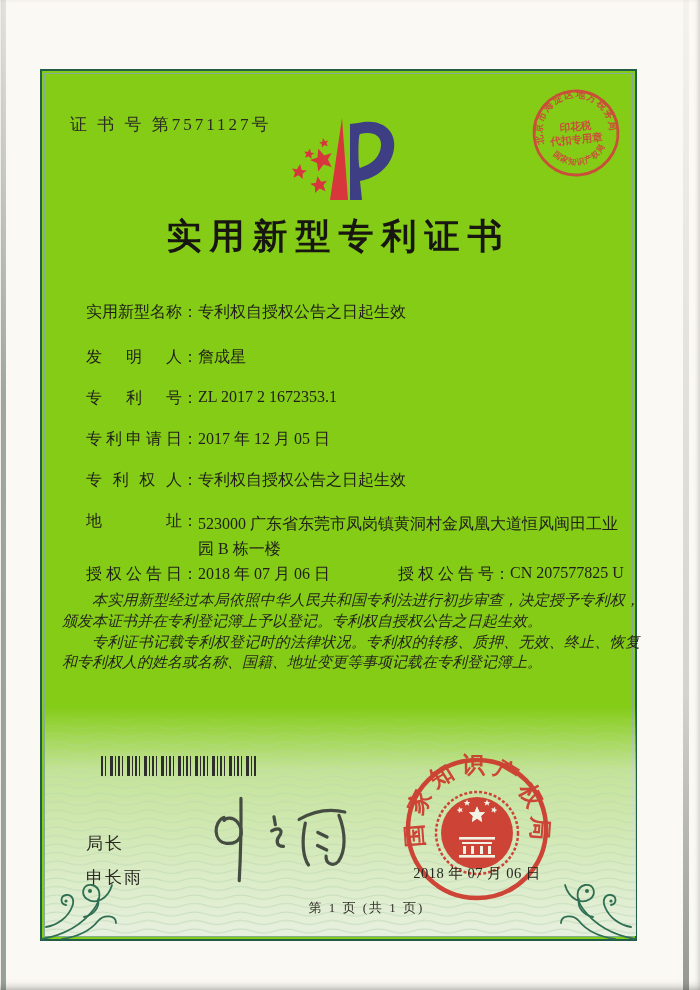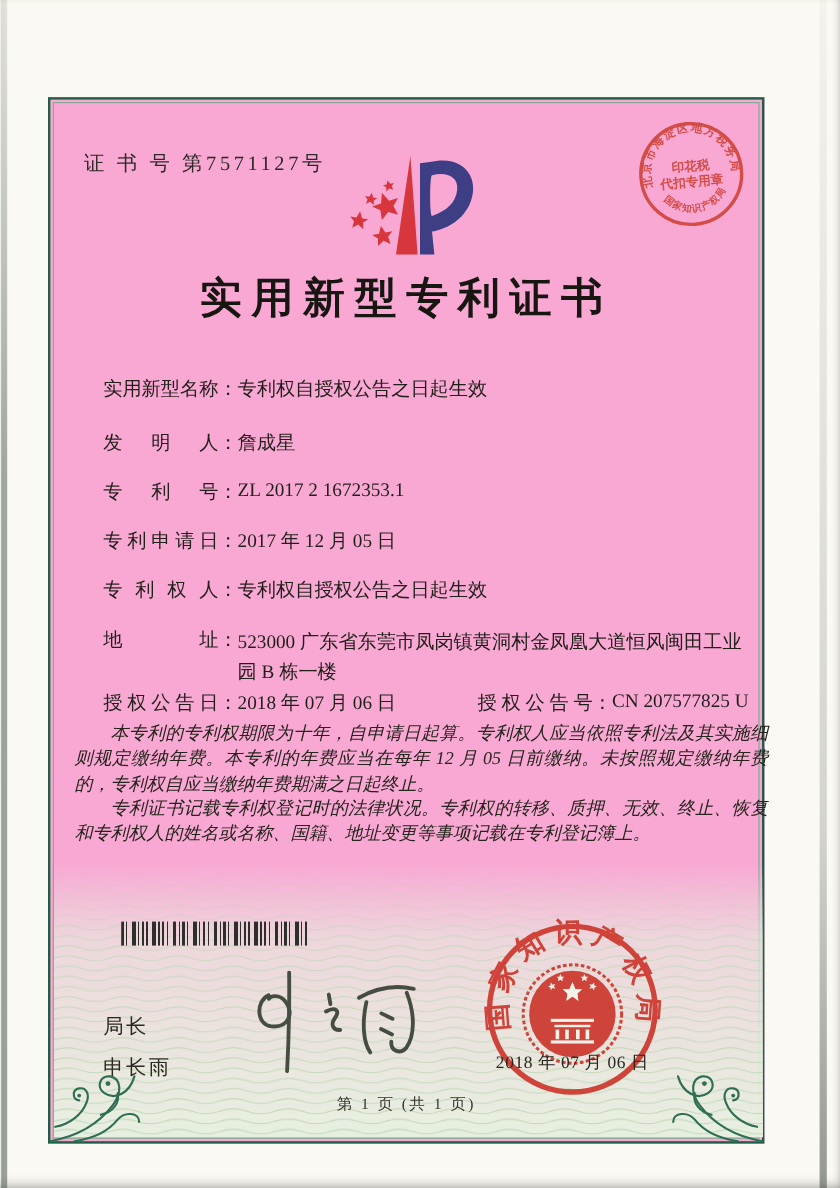--- a/index.html
+++ b/index.html
@@ -4,21 +4,21 @@
 <style>
   html,body{margin:0;padding:0;}
   body{width:700px;height:990px;background:#e8e6e0;font-family:"Liberation Serif","DejaVu Serif",serif;}
   .scan{position:relative;width:700px;height:990px;background:#fbf9f3;overflow:hidden;
         box-shadow:inset 0 -6px 10px -5px rgba(60,60,55,.45), inset -3px 0 6px -3px rgba(60,60,55,.25);}
   .edge-left{position:absolute;left:1px;top:0;width:5px;height:990px;
         background:linear-gradient(180deg,rgba(90,110,95,.15),rgba(70,90,78,.5) 40%,rgba(70,90,78,.55));}
   .edge-right{position:absolute;left:683px;top:0;width:6px;height:990px;
         background:linear-gradient(180deg,rgba(110,115,110,.05),rgba(95,100,95,.25) 70%,rgba(80,86,80,.6));}
   .frame{position:absolute;left:40px;top:69px;width:597px;height:872px;
-        border:2.5px solid #215e47;box-sizing:border-box;background:#f9a8d4;margin-top:12px;}
+        border:2.5px solid #215e47;box-sizing:border-box;background:#84cc16;}
   .frame-inner{position:absolute;inset:2px;border:1px solid #83ab95;pointer-events:none;}
   .waves{position:absolute;left:3px;bottom:3px;}
   .abs{position:absolute;}
   .cert-number{left:28px;top:42px;font-size:17px;letter-spacing:3px;color:#2b2a24;}
   .title{left:0;top:142px;width:100%;text-align:center;font-size:35px;font-weight:bold;
         letter-spacing:8px;color:#171610;}
   .fields{left:44px;top:231px;width:548px;font-size:16px;color:#201f19;}
   .row{position:absolute;left:0;width:100%;white-space:nowrap;}
   .flabel{display:inline-block;width:96px;text-align:justify;text-align-last:justify;vertical-align:top;}
   .colon{display:inline-block;width:16px;vertical-align:top;}
@@ -31,21 +31,21 @@
   .barcode{left:59px;top:685px;width:157px;height:20px;
         background:repeating-linear-gradient(90deg,#2e2e2c 0 2px,transparent 2px 4px,#2e2e2c 4px 5px,
         transparent 5px 9px,#2e2e2c 9px 12px,transparent 12px 14px,#2e2e2c 14px 15px,transparent 15px 17px);}
   .officer{left:44px;top:756px;font-size:17px;color:#2a2922;letter-spacing:2px;line-height:34px;}
   .sig{left:138px;top:716px;}
   .seal{left:359px;top:682px;}
   .tax-stamp{left:486px;top:14px;}
   .logo{left:242px;top:33px;}
   .flourish{left:-6px;bottom:-6px;}
   .flourish.right{left:auto;right:-6px;transform:scaleX(-1);}
-  .footer{left:0;bottom:22px;width:100%;text-align:center;font-size:13px;color:#33322a;letter-spacing:2px;}
+  .footer{left:0;bottom:22px;width:100%;text-align:center;font-size:13px;color:#33322a;letter-spacing:2px;padding-left:28px;}
 </style>
 </head>
 <body>
 
 <div class="scan">
   <div class="edge-left"></div>
   <div class="edge-right"></div>
 
   <div class="frame">
     <div class="frame-inner"></div>
@@ -147,21 +147,21 @@
       </div>
       <div class="row" style="top:262px">
         <span class="flabel">授权公告日</span><span class="colon">：</span><span class="fvalue">2018 年 07 月 06 日</span>
         <span class="grp2">
           <span class="flabel">授权公告号</span><span class="colon">：</span><span class="fvalue">CN 207577825 U</span>
         </span>
       </div>
     </div>
 
     <div class="abs paras">
-      <p>本专利的专利权期限为十年，自申请日起算。专利权人应当依照专利法及其实施细则规定缴纳年费。本专利的年费应当在每年 12 月 05 日前缴纳。未按照规定缴纳年费的，专利权自应当缴纳年费期满之日起终止。</p>
+      <p>本实用新型经过本局依照中华人民共和国专利法进行初步审查，决定授予专利权，颁发本证书并在专利登记簿上予以登记。专利权自授权公告之日起生效。</p>
       <p>专利证书记载专利权登记时的法律状况。专利权的转移、质押、无效、终止、恢复和专利权人的姓名或名称、国籍、地址变更等事项记载在专利登记簿上。</p>
     </div>
 
     <div class="abs barcode"></div>
 
     <div class="abs officer">
       <div>局长</div>
       <div>申长雨</div>
     </div>
 

